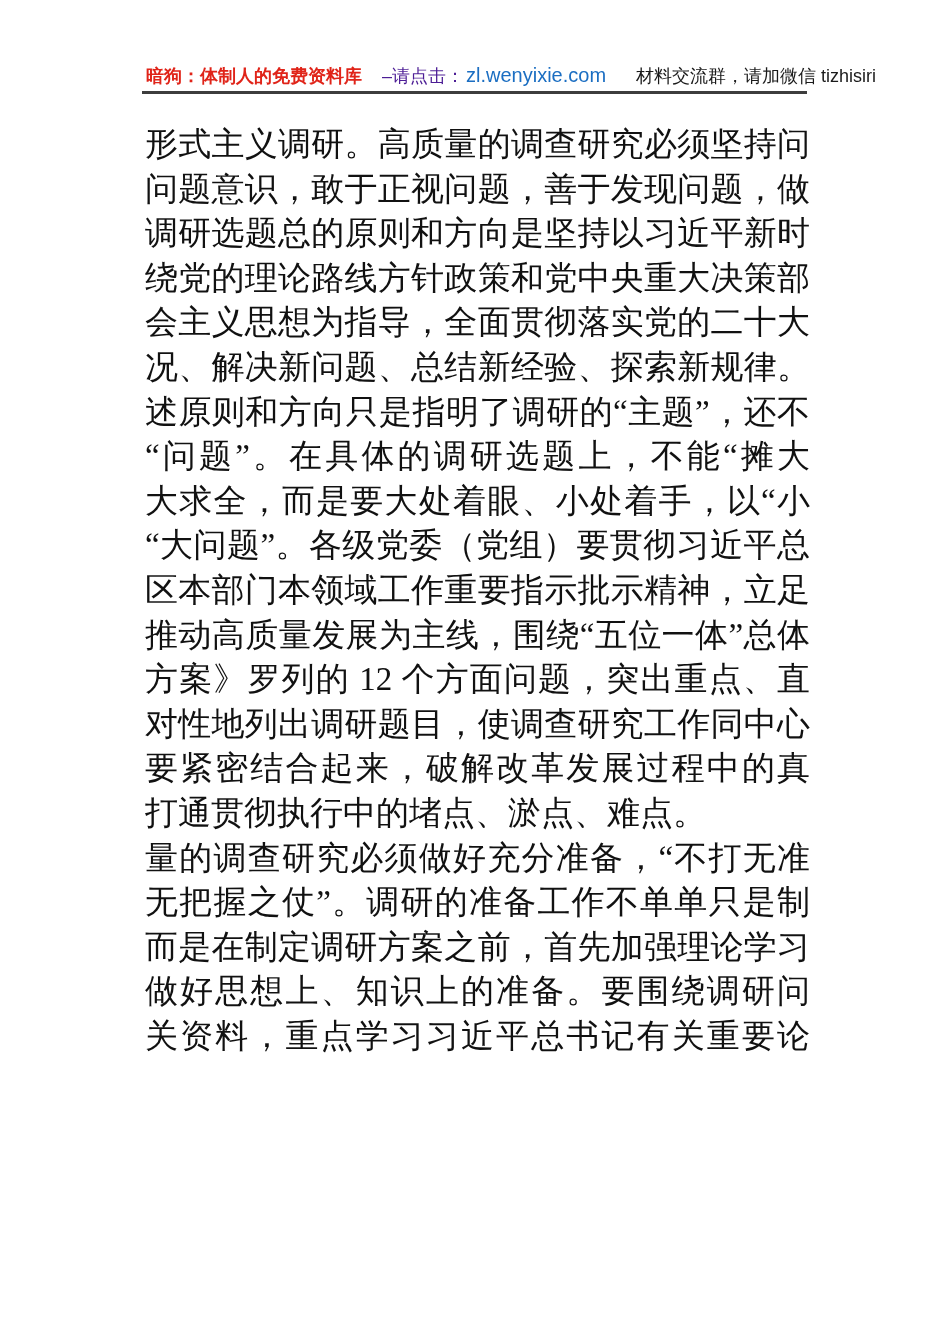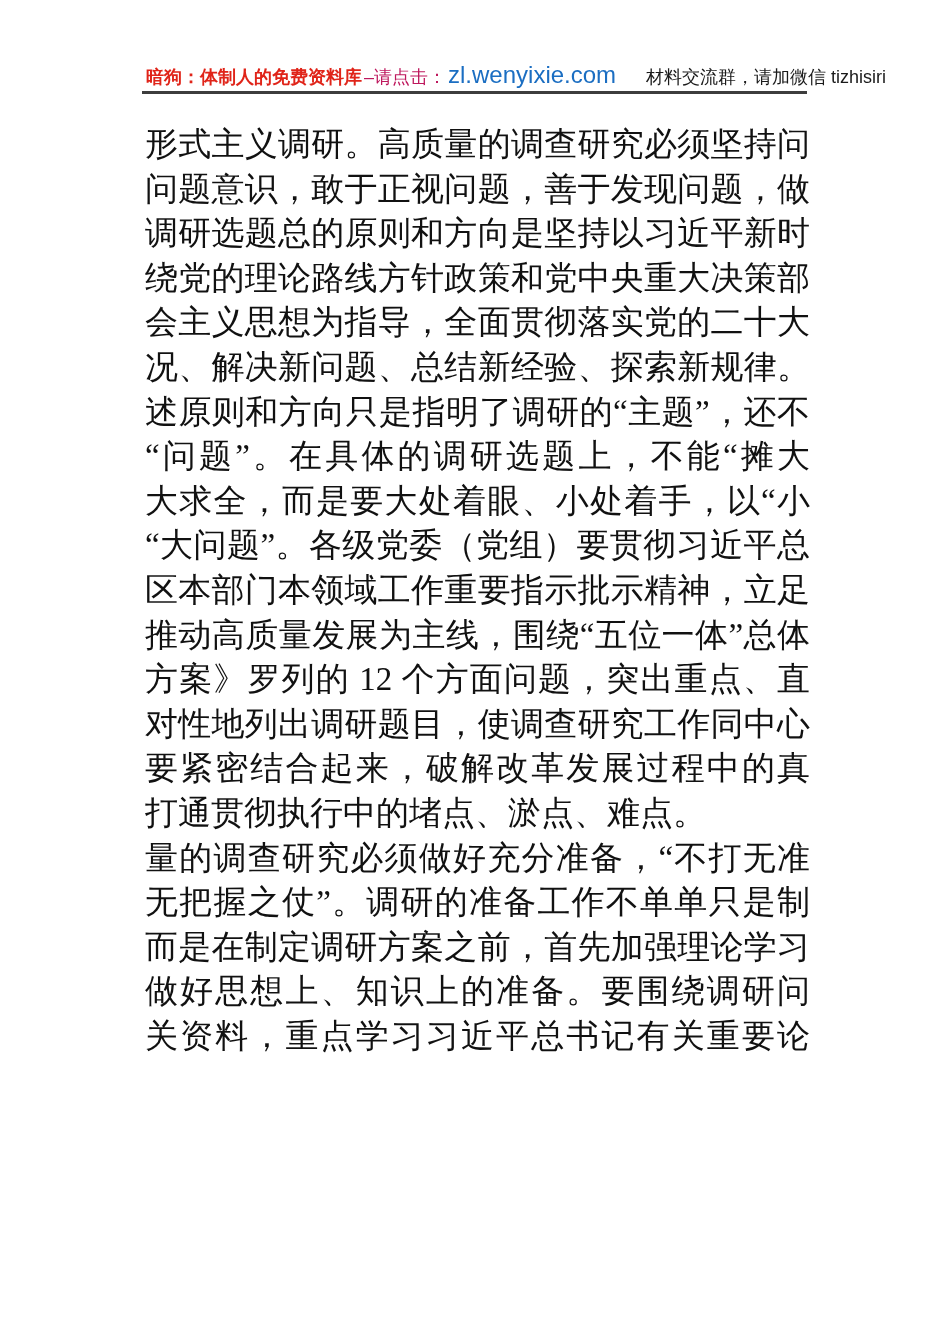--- a/index.html
+++ b/index.html
@@ -21,26 +21,26 @@
     white-space: nowrap;
     font-family: "Liberation Sans", "DejaVu Sans", sans-serif;
     font-size: 18px;
     color: #1a1a1a;
   }
   .header .brand {
     color: #e02419;
     font-weight: bold;
   }
   .header .click {
-    color: #be185d;
-    margin-left: 2px;
+    color: #4c1d95;
+    margin-left: 20px;
   }
   .header .link {
     color: #1b6ec2;
-    font-size: 24px;
+    font-size: 20px;
     text-decoration: none;
     margin-left: 2px;
   }
   .header .contact {
     color: #1a1a1a;
     margin-left: 30px;
   }
   .rule {
     position: absolute;
     left: 142px;

